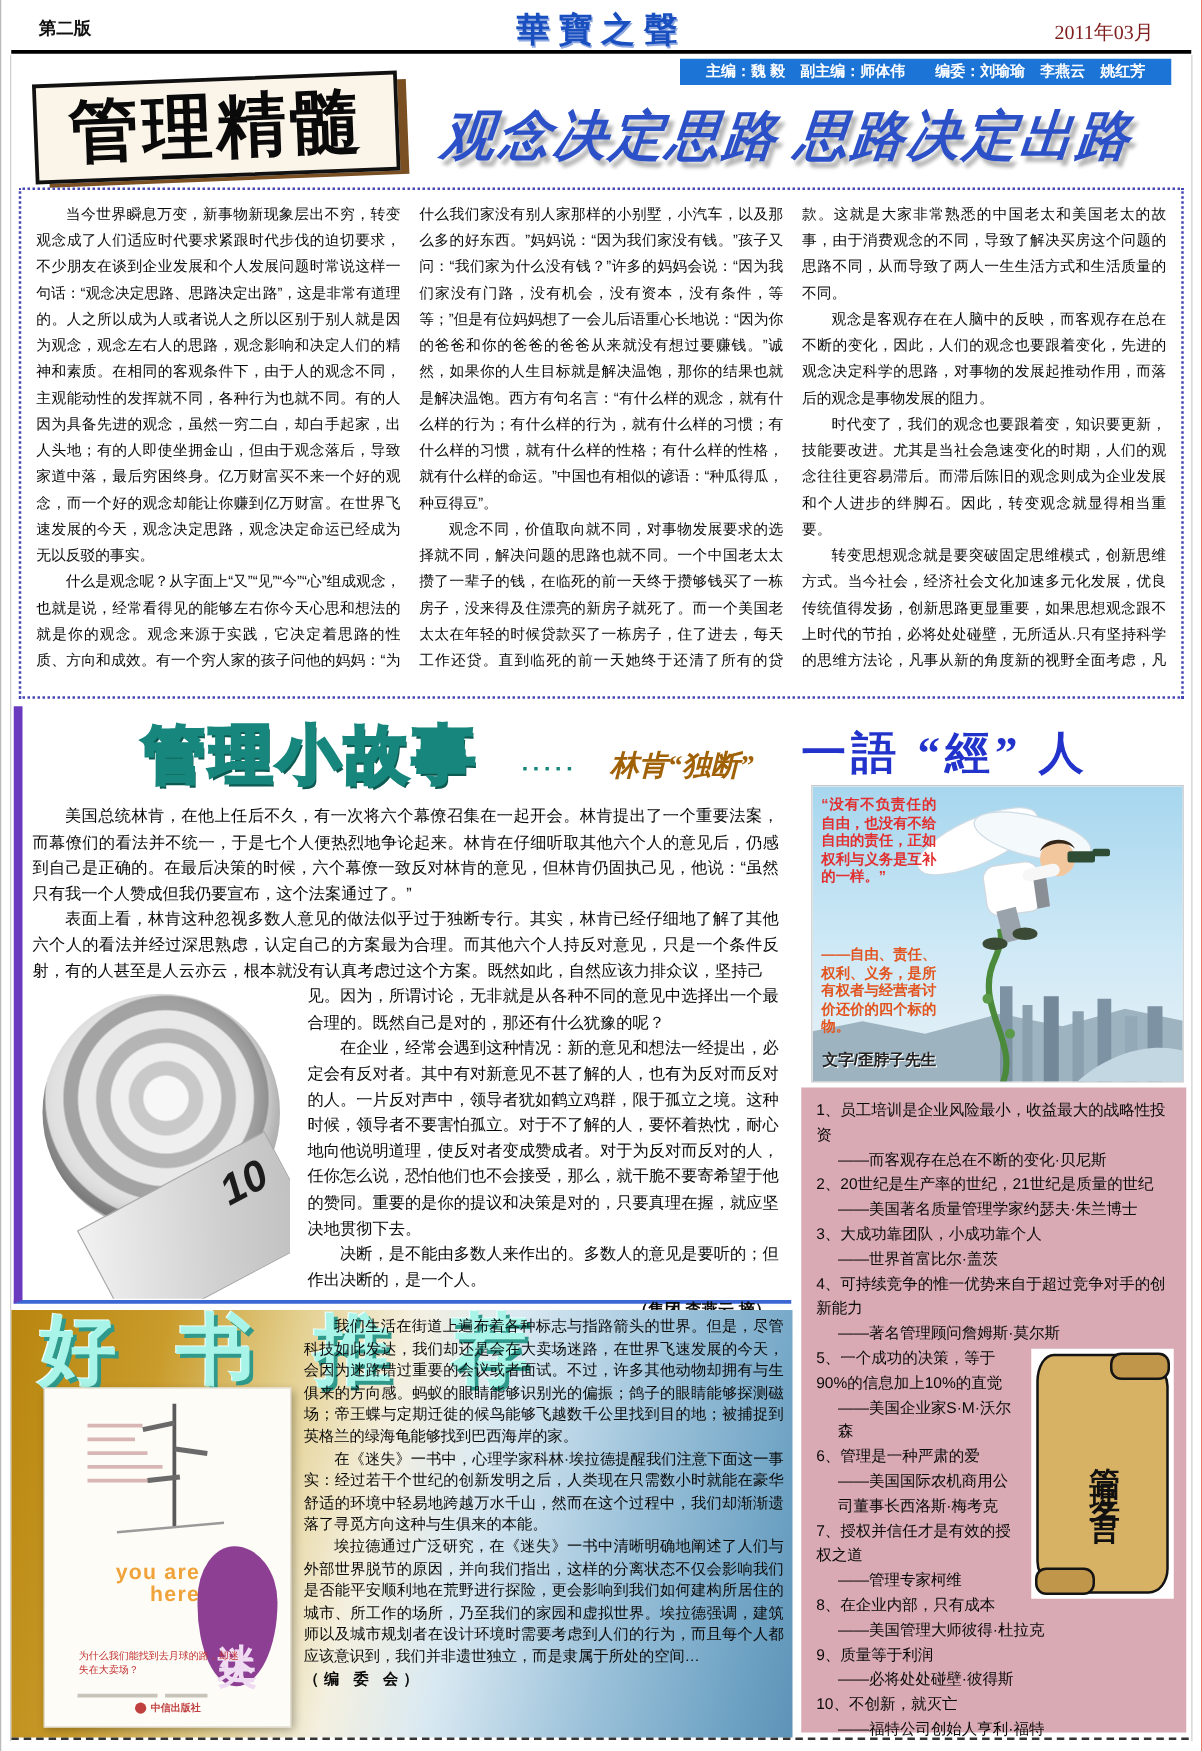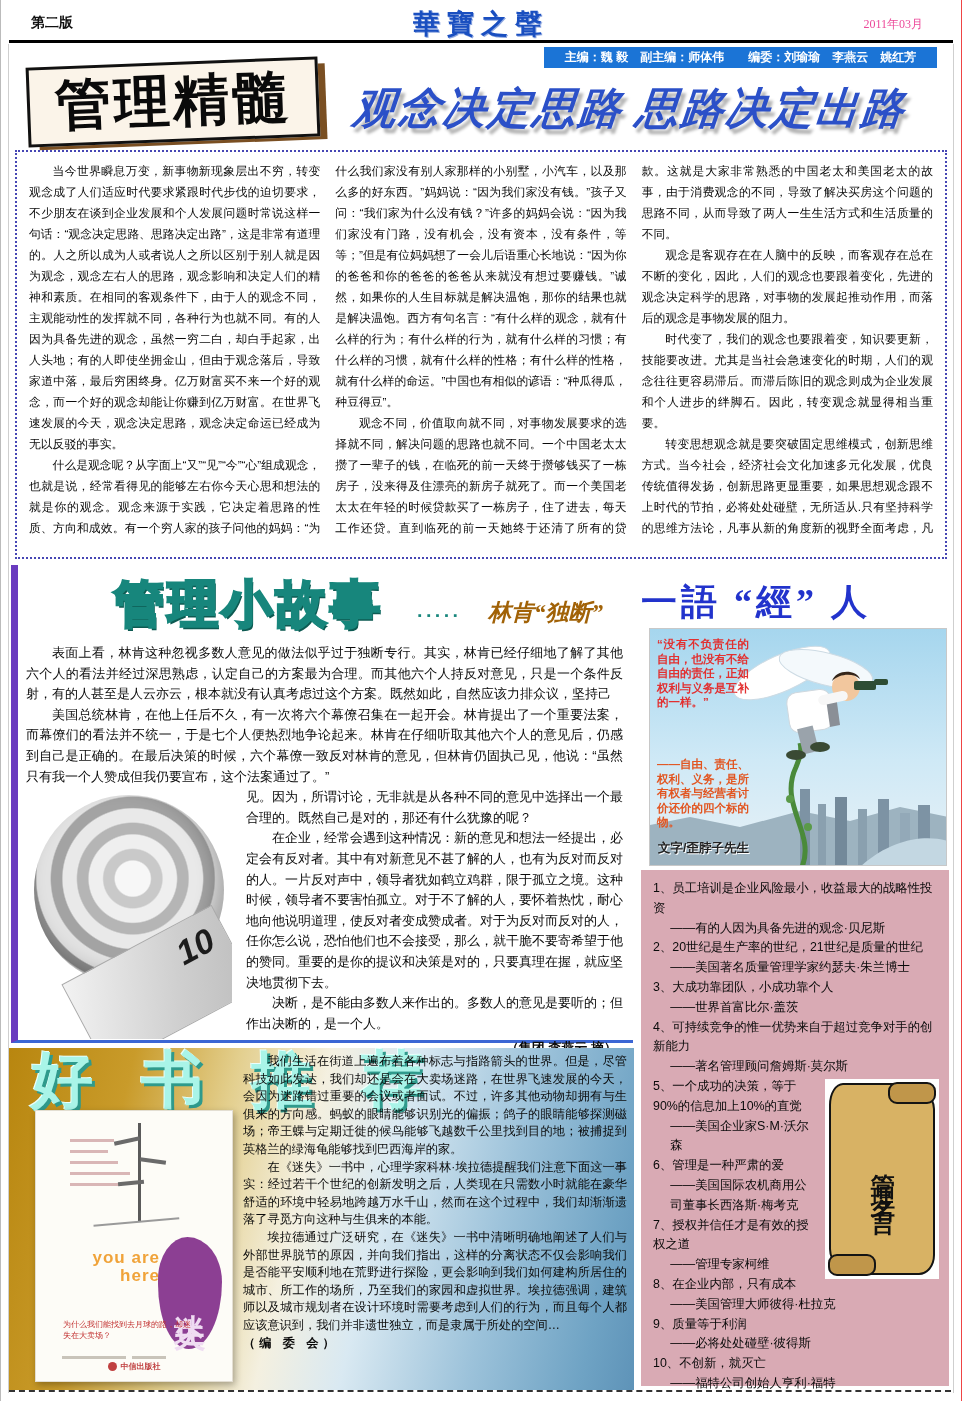--- a/index.html
+++ b/index.html
@@ -5,21 +5,21 @@
   * { margin:0; padding:0; box-sizing:border-box; }
   body { background:#e8e8e8; font-family:"Liberation Sans","DejaVu Sans",sans-serif; }
   .page { position:relative; width:962px; height:1401px; background:#ffffff; margin:0 auto; overflow:hidden;
           border-left:1px solid #bbb; border-right:1px solid #ef4444; }
 
   
   .edition { position:absolute; left:30px; top:14px; font-size:14px; font-weight:bold; color:#111; }
   .masthead { position:absolute; left:0; right:0; top:6px; text-align:center; font-size:27px; font-weight:900;
               color:#1a4fc0; letter-spacing:7px; font-family:Liberation Serif, serif;
               text-shadow:1px 1px 0 #8fa8e0; }
-  .pubdate { position:absolute; right:38px; top:16px; font-size:12px; color:#ec4899; font-family:"Liberation Serif",serif; }
+  .pubdate { position:absolute; right:38px; top:16px; font-size:16px; color:#7f1d1d; font-family:"Liberation Serif",serif; }
   .header-rule { position:absolute; left:8px; right:8px; top:40px; height:3px; background:#000; }
 
   .staff-bar { position:absolute; left:543px; top:47px; width:393px; height:21px; background:#1b74d6;
                color:#fff; font-size:12px; font-weight:bold; display:flex; align-items:center; justify-content:center;
                white-space:nowrap; }
 
   
   .mgmt-box { position:absolute; left:26px; top:62px; width:292px; height:80px; background:#fbf4e9;
               border:3px solid #111; transform:rotate(-2.2deg); box-shadow:9px 5px 0 -2px #7a4f22;
               display:flex; align-items:center; justify-content:center; }
@@ -145,22 +145,22 @@
 
   </div>
 
   <div class="story-sec">
     <div class="story-head">
       <div class="story-title">管理小故事</div>
       <div class="story-dots">▪▪▪▪▪</div>
       <div class="story-sub">林肯“独断”</div>
     </div>
     <div class="story-body">
+      <p class="ind">美国总统林肯，在他上任后不久，有一次将六个幕僚召集在一起开会。林肯提出了一个重要法案，而幕僚们的看法并不统一，于是七个人便热烈地争论起来。林肯在仔细听取其他六个人的意见后，仍感到自己是正确的。在最后决策的时候，六个幕僚一致反对林肯的意见，但林肯仍固执己见，他说：“虽然只有我一个人赞成但我仍要宣布，这个法案通过了。”</p>
       <p class="ind">表面上看，林肯这种忽视多数人意见的做法似乎过于独断专行。其实，林肯已经仔细地了解了其他六个人的看法并经过深思熟虑，认定自己的方案最为合理。而其他六个人持反对意见，只是一个条件反射，有的人甚至是人云亦云，根本就没有认真考虑过这个方案。既然如此，自然应该力排众议，坚持己</p>
-      <p class="ind">美国总统林肯，在他上任后不久，有一次将六个幕僚召集在一起开会。林肯提出了一个重要法案，而幕僚们的看法并不统一，于是七个人便热烈地争论起来。林肯在仔细听取其他六个人的意见后，仍感到自己是正确的。在最后决策的时候，六个幕僚一致反对林肯的意见，但林肯仍固执己见，他说：“虽然只有我一个人赞成但我仍要宣布，这个法案通过了。”</p>
       <div>
         <div class="money-img">
           <div class="roll"></div>
           <div class="note">
             <div class="ten">10</div>
           </div>
         </div>
         <p>见。因为，所谓讨论，无非就是从各种不同的意见中选择出一个最合理的。既然自己是对的，那还有什么犹豫的呢？</p>
         <p class="ind">在企业，经常会遇到这种情况：新的意见和想法一经提出，必定会有反对者。其中有对新意见不甚了解的人，也有为反对而反对的人。一片反对声中，领导者犹如鹤立鸡群，限于孤立之境。这种时候，领导者不要害怕孤立。对于不了解的人，要怀着热忱，耐心地向他说明道理，使反对者变成赞成者。对于为反对而反对的人，任你怎么说，恐怕他们也不会接受，那么，就干脆不要寄希望于他的赞同。重要的是你的提议和决策是对的，只要真理在握，就应坚决地贯彻下去。</p>
         <p class="ind">决断，是不能由多数人来作出的。多数人的意见是要听的；但作出决断的，是一个人。</p>
@@ -210,21 +210,21 @@
       <rect x="224" y="50" width="14" height="6" rx="2" fill="#2e4d34"></rect>
       <rect x="168" y="64" width="30" height="10" rx="5" fill="#f7f7f7" transform="rotate(-12 183 69)"></rect>
     </svg>
     <div class="quote1">“没有不负责任的自由，也没有不给自由的责任，正如权利与义务是互补的一样。”</div>
     <div class="quote2">——自由、责任、权利、义务，是所有权者与经营者讨价还价的四个标的物。</div>
     <div class="credit">文字/歪脖子先生</div>
   </div>
 
   <div class="quotes-box">
     <div class="qt">1、员工培训是企业风险最小，收益最大的战略性投资</div>
-    <div class="qa">——有的人因为具备先进的观念·贝尼斯</div>
+    <div class="qa">——而客观存在总在不断的变化·贝尼斯</div>
     <div class="qt">2、20世纪是生产率的世纪，21世纪是质量的世纪</div>
     <div class="qa">——美国著名质量管理学家约瑟夫·朱兰博士</div>
     <div class="qt">3、大成功靠团队，小成功靠个人</div>
     <div class="qa">——世界首富比尔·盖茨</div>
     <div class="qt">4、可持续竞争的惟一优势来自于超过竞争对手的创新能力</div>
     <div class="qa">——著名管理顾问詹姆斯·莫尔斯</div>
     <div class="scroll-wrap">
       <div class="scroll">
         <div class="vt">管理名言</div>
       </div>

